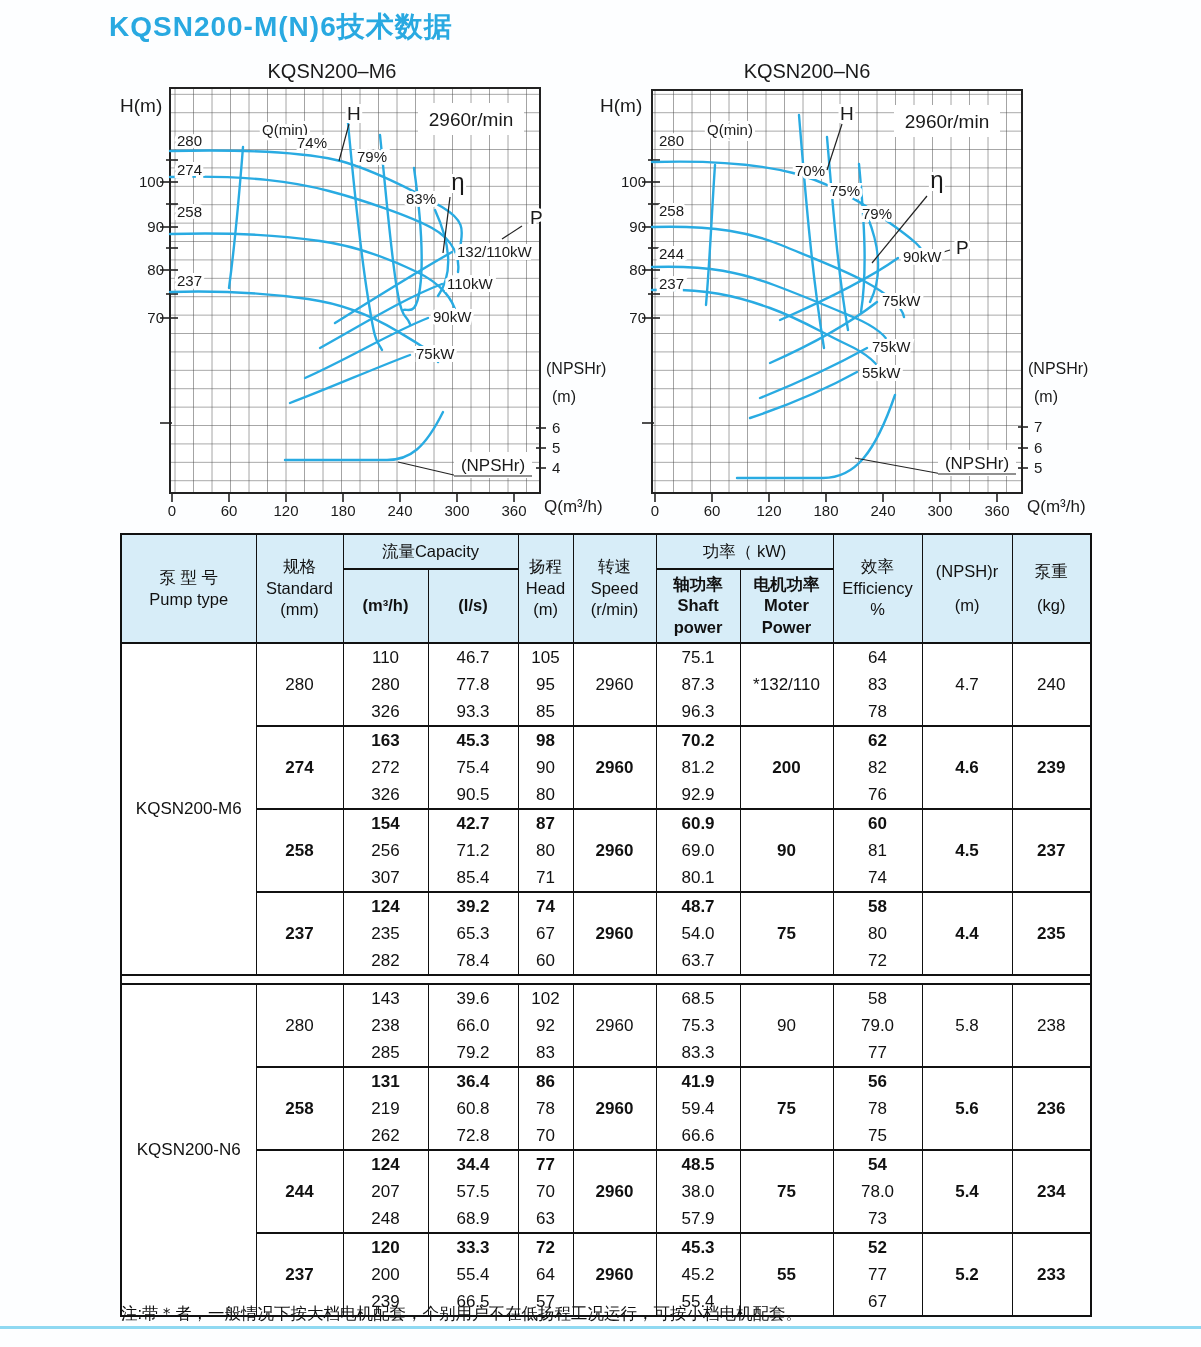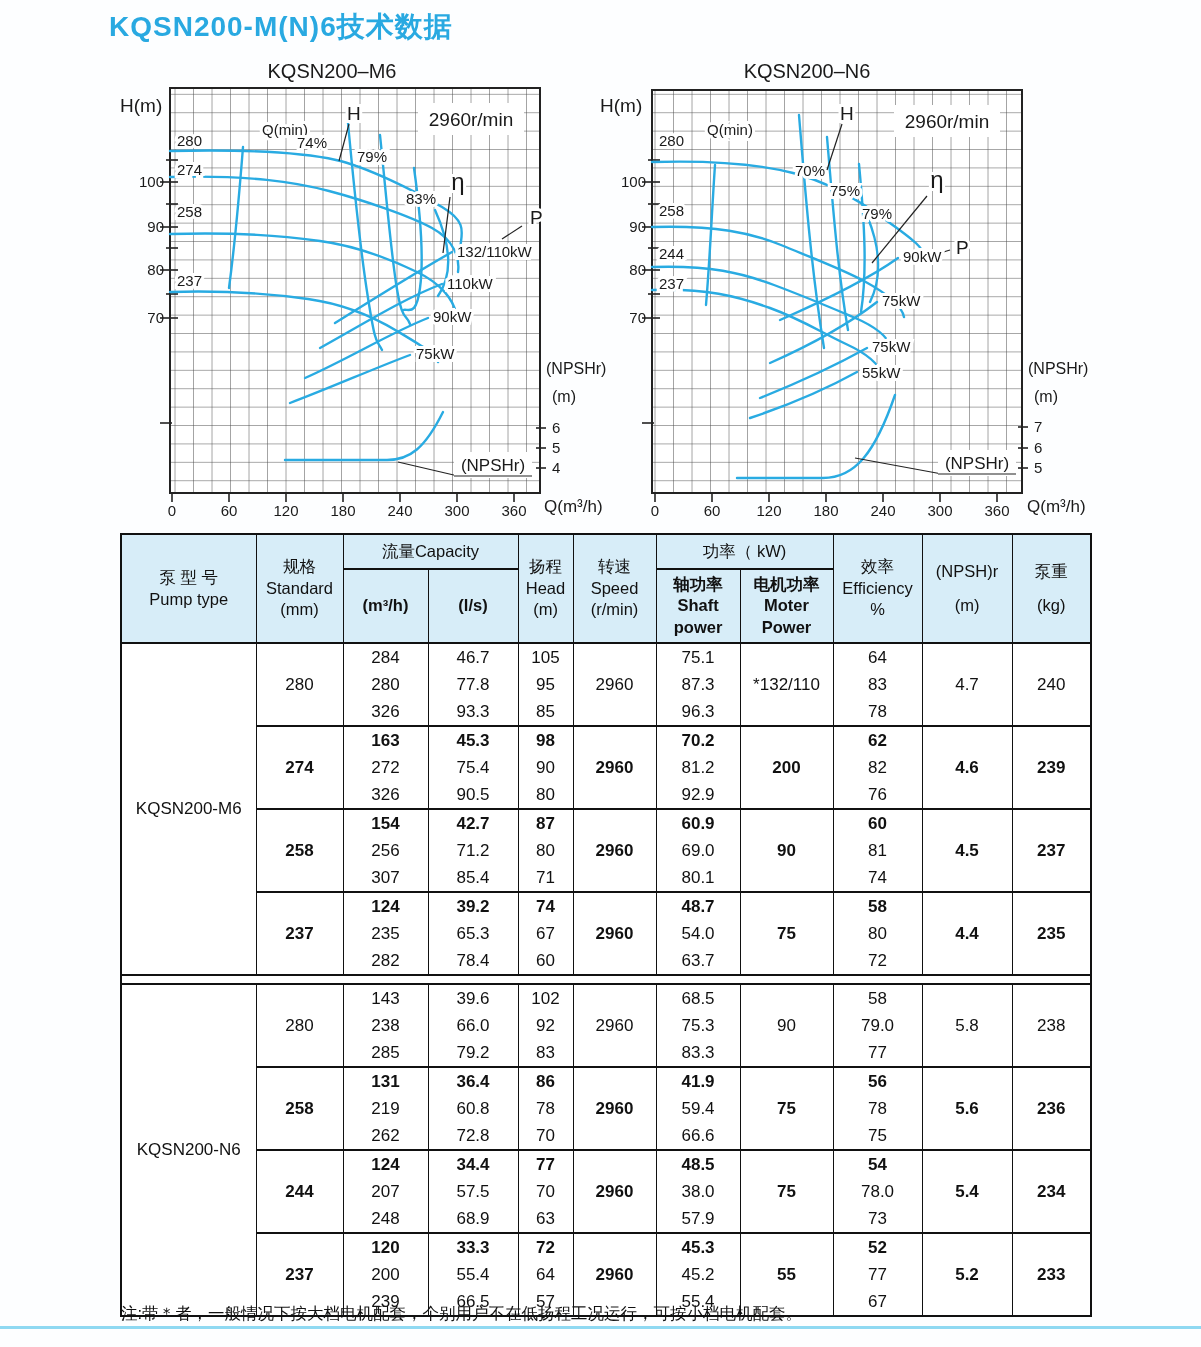--- a/index.html
+++ b/index.html
@@ -324,21 +324,21 @@
           <div>电机功率</div>
           <div>Moter</div>
           <div>Power</div>
         </th>
       </tr>
     </thead>
     <tbody>
         <tr>
           <td rowspan="12">KQSN200-M6</td>
           <td rowspan="3">280</td>
-          <td>284</td>
+          <td>110</td>
           <td>46.7</td>
           <td>105</td>
           <td rowspan="3">2960</td>
           <td>75.1</td>
           <td rowspan="3">*132/110</td>
           <td>64</td>
           <td rowspan="3">4.7</td>
           <td rowspan="3">240</td>
         </tr>
         <tr>

